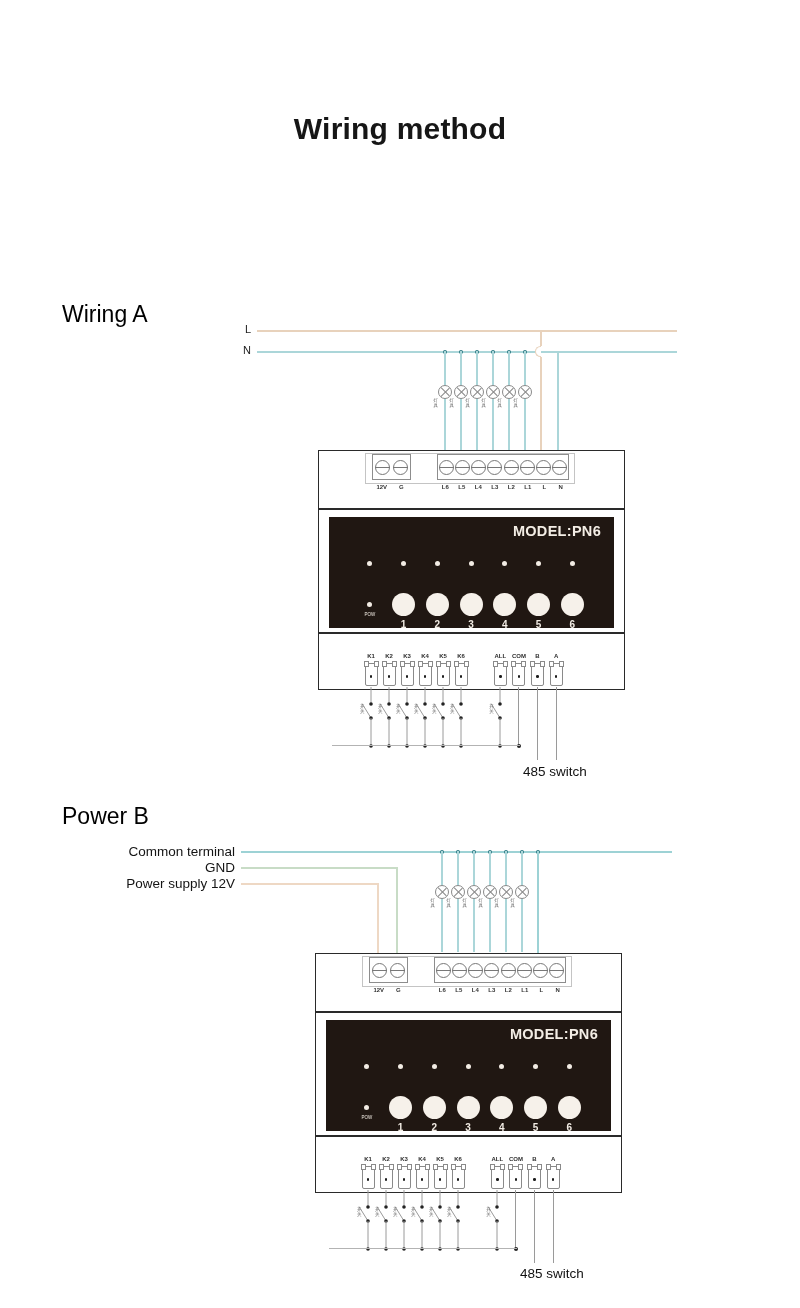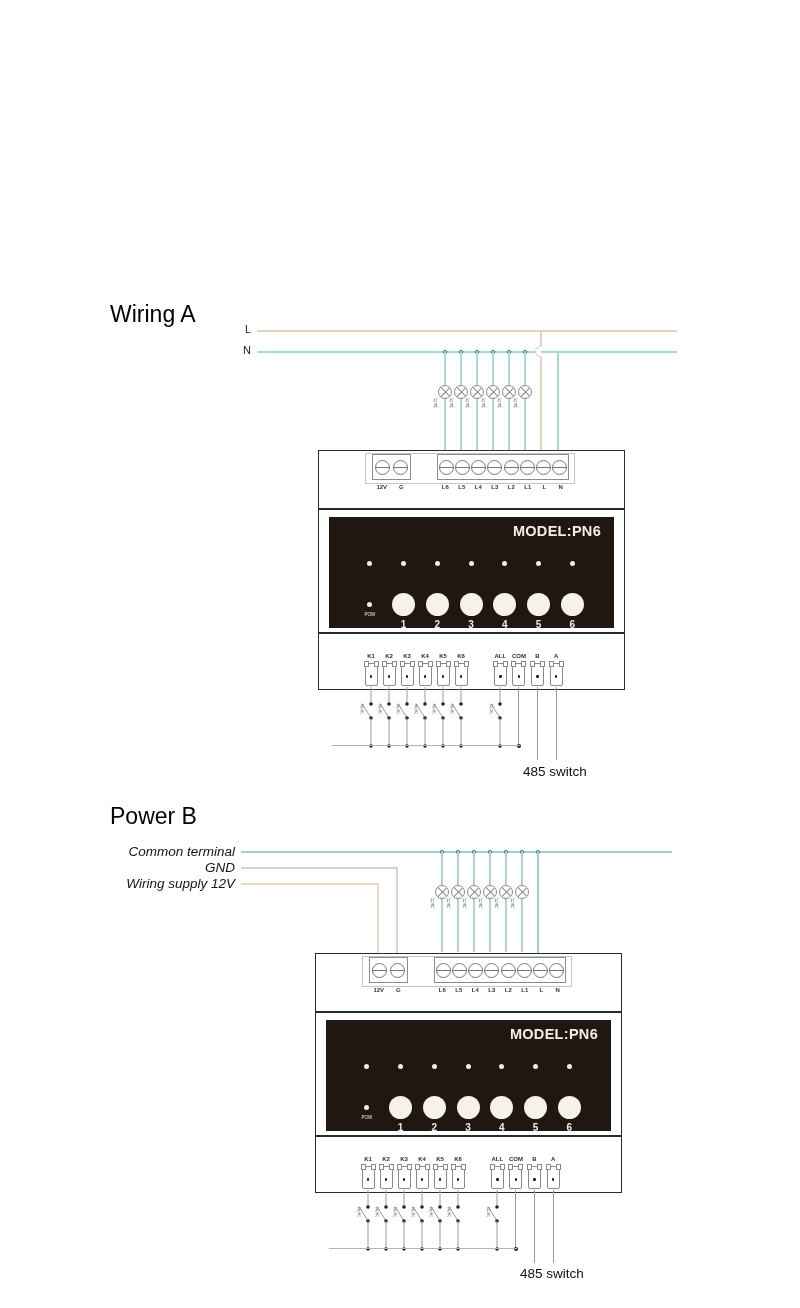--- a/index.html
+++ b/index.html
@@ -6,21 +6,21 @@
   html,body { background:#ffffff; }
   .page { position:relative; width:800px; height:1308px; margin:0 auto; background:#fff;
           font-family:"Liberation Sans", sans-serif; overflow:hidden; }
 
   
   .title { position:absolute; top:112px; left:0; width:100%; text-align:center;
            font-size:30px; font-weight:700; color:#161616; letter-spacing:0.2px; }
   .subtitle { position:absolute; top:179px; left:0; width:100%; text-align:center;
               font-size:22.5px; font-weight:400; color:#1d1d1d; line-height:1.32;
               white-space:pre-line; }
-  .sec-head { position:absolute; font-size:23px; color:#000;margin-left:48px; }
+  .sec-head { position:absolute; font-size:23px; color:#000; }
 
   
   .hwire { position:absolute; height:1.5px; }
   .vwire { position:absolute; width:1.5px; }
   .live    { background:var(--live-wire); }
   .neutral { background:var(--neutral-wire); }
   .common  { background:var(--common-wire); }
   .gnd     { background:var(--gnd-wire); }
   .power   { background:var(--power-wire); }
   .wire-lbl { position:absolute; font-size:11px; color:#222; }
@@ -98,27 +98,28 @@
   .under svg { position:absolute; left:-12px; top:0; overflow:visible; }
   .under svg line { stroke:#9a9a9a; stroke-width:1; }
   .under svg circle { fill:#232323; }
   .under .swlbl { left:-11px; top:17px; }
   .vline { position:absolute; left:-0.5px; top:0; width:1px; background:#9a9a9a; }
   .bdot { position:absolute; left:-2px; width:4px; height:4px; border-radius:50%; background:#232323; }
   .bus { position:absolute; height:1px; background:#b3b3b3; }
   .rs485 { position:absolute; font-size:13.5px; color:#111; }
 
   .b-labels { position:absolute; left:0; top:843.5px; width:235px; text-align:right; }
-  .b-labels span { display:block; font-size:13.5px; color:#141414; line-height:16.2px; height:16.2px;font-style:italic; }
+  .b-labels span { display:block; font-size:13.5px; color:#141414; line-height:16.2px; height:16.2px; }
 </style>
 </head>
 <body>
 
 <div class="page">
 
+  <div class="title">Wiring method</div>
 
   <div class="sec-head" style="left:62px;top:301px">Wiring A</div>
 
   <span class="wire-lbl" style="left:245px;top:323px">L</span>
   <div class="hwire live" style="left:257px;top:330px;width:420px"></div>
   <span class="wire-lbl" style="left:243px;top:344px">N</span>
   <div class="hwire neutral" style="left:257px;top:351px;width:420px"></div>
 
   <div class="lamp-col" style="left:437.5px;top:351px">
       <i class="node"></i>
@@ -404,21 +405,21 @@
   </div>
 
   <div class="bus" style="left:332px;top:744.5px;width:188px"></div>
   <div class="rs485" style="left:523px;top:764px">485 switch</div>
 
   <div class="sec-head" style="left:62px;top:803px">Power B</div>
 
   <div class="b-labels">
     <span>Common terminal</span>
     <span>GND</span>
-    <span>Wiring supply 12V</span>
+    <span>Power supply 12V</span>
   </div>
   <div class="hwire common" style="left:241px;top:851px;width:431px"></div>
   <div class="hwire gnd" style="left:241px;top:867px;width:157px"></div>
   <div class="vwire gnd" style="left:396.2px;top:867px;height:86px"></div>
   <div class="hwire power" style="left:241px;top:883px;width:138px"></div>
   <div class="vwire power" style="left:377.2px;top:883px;height:70px"></div>
 
   <div class="lamp-col b" style="left:434.5px;top:851px">
       <i class="node"></i>
       <i class="lwire"></i>

